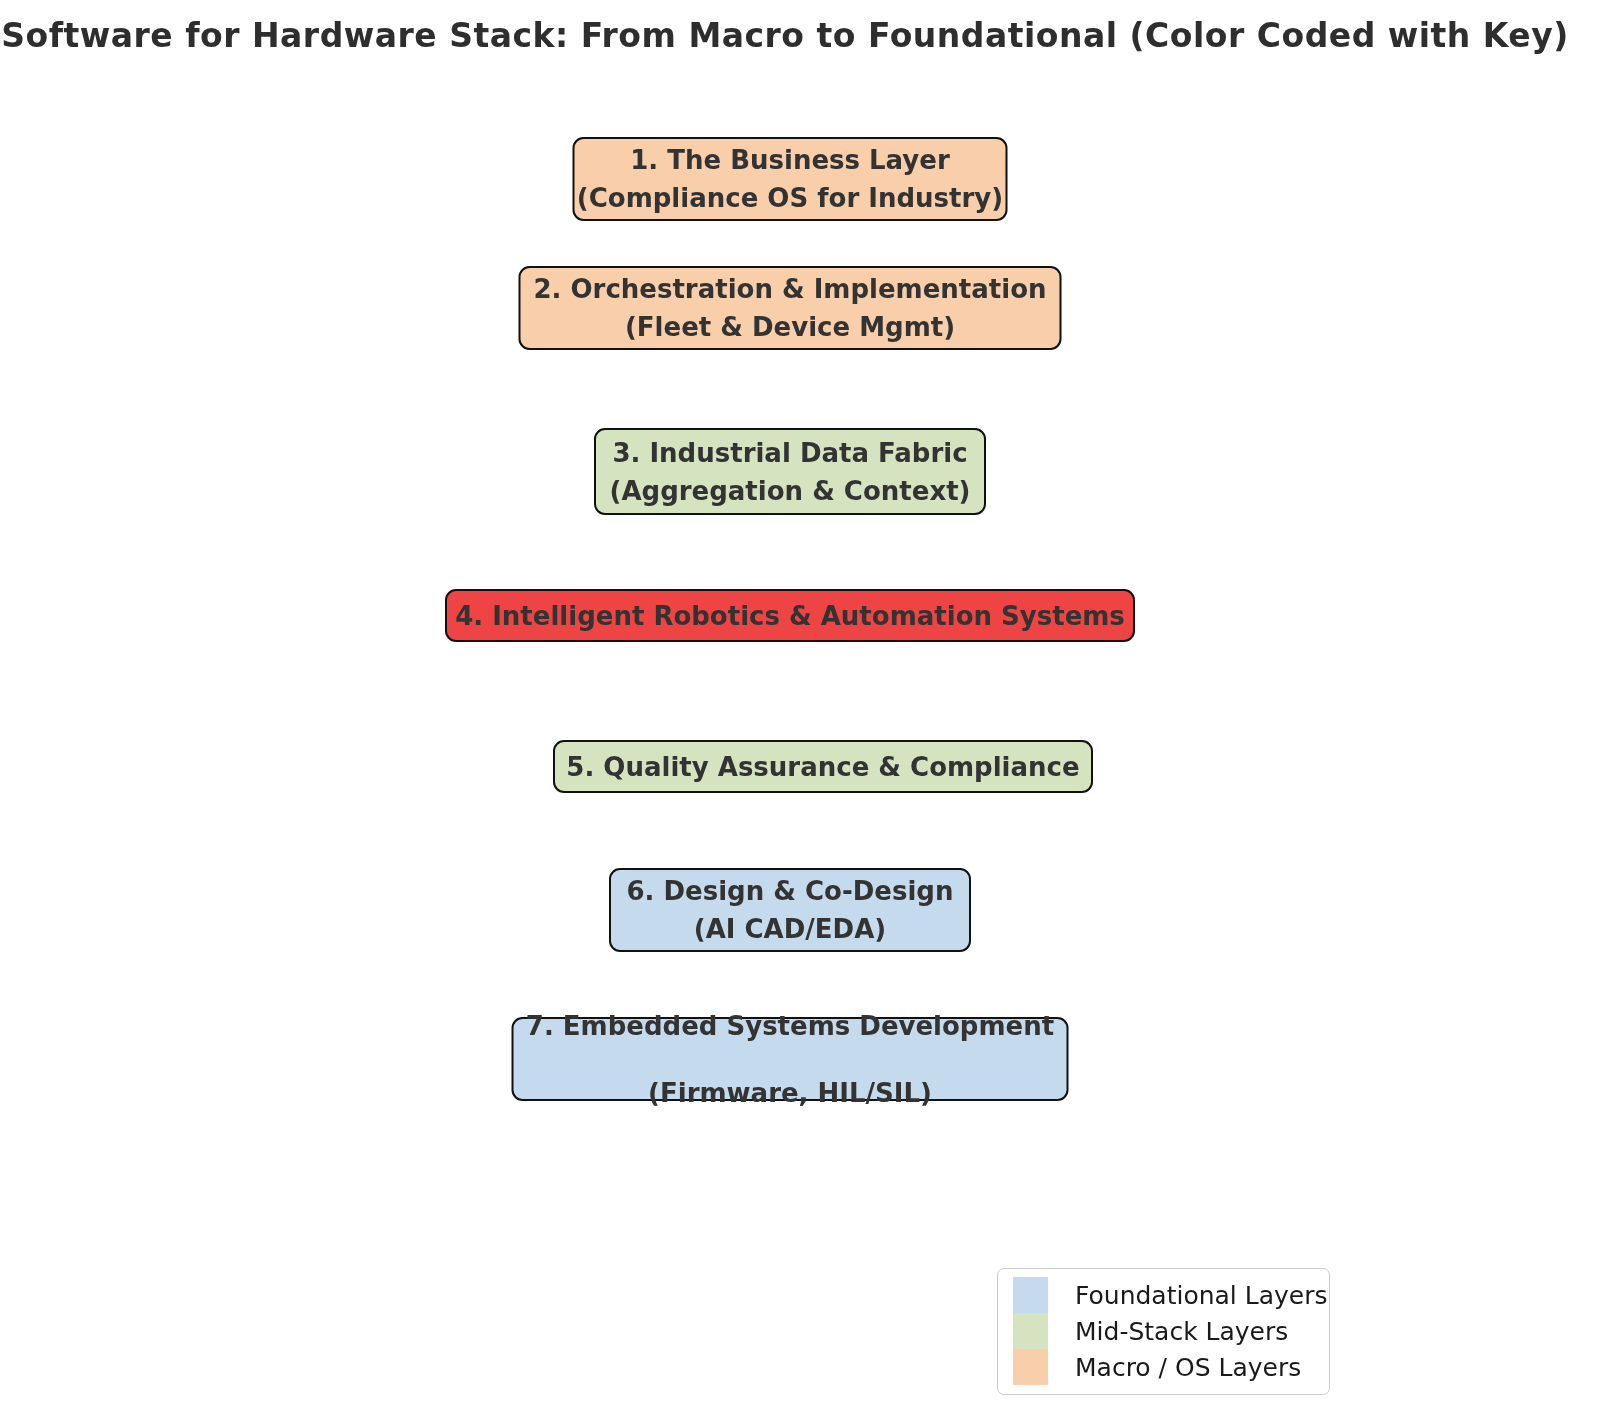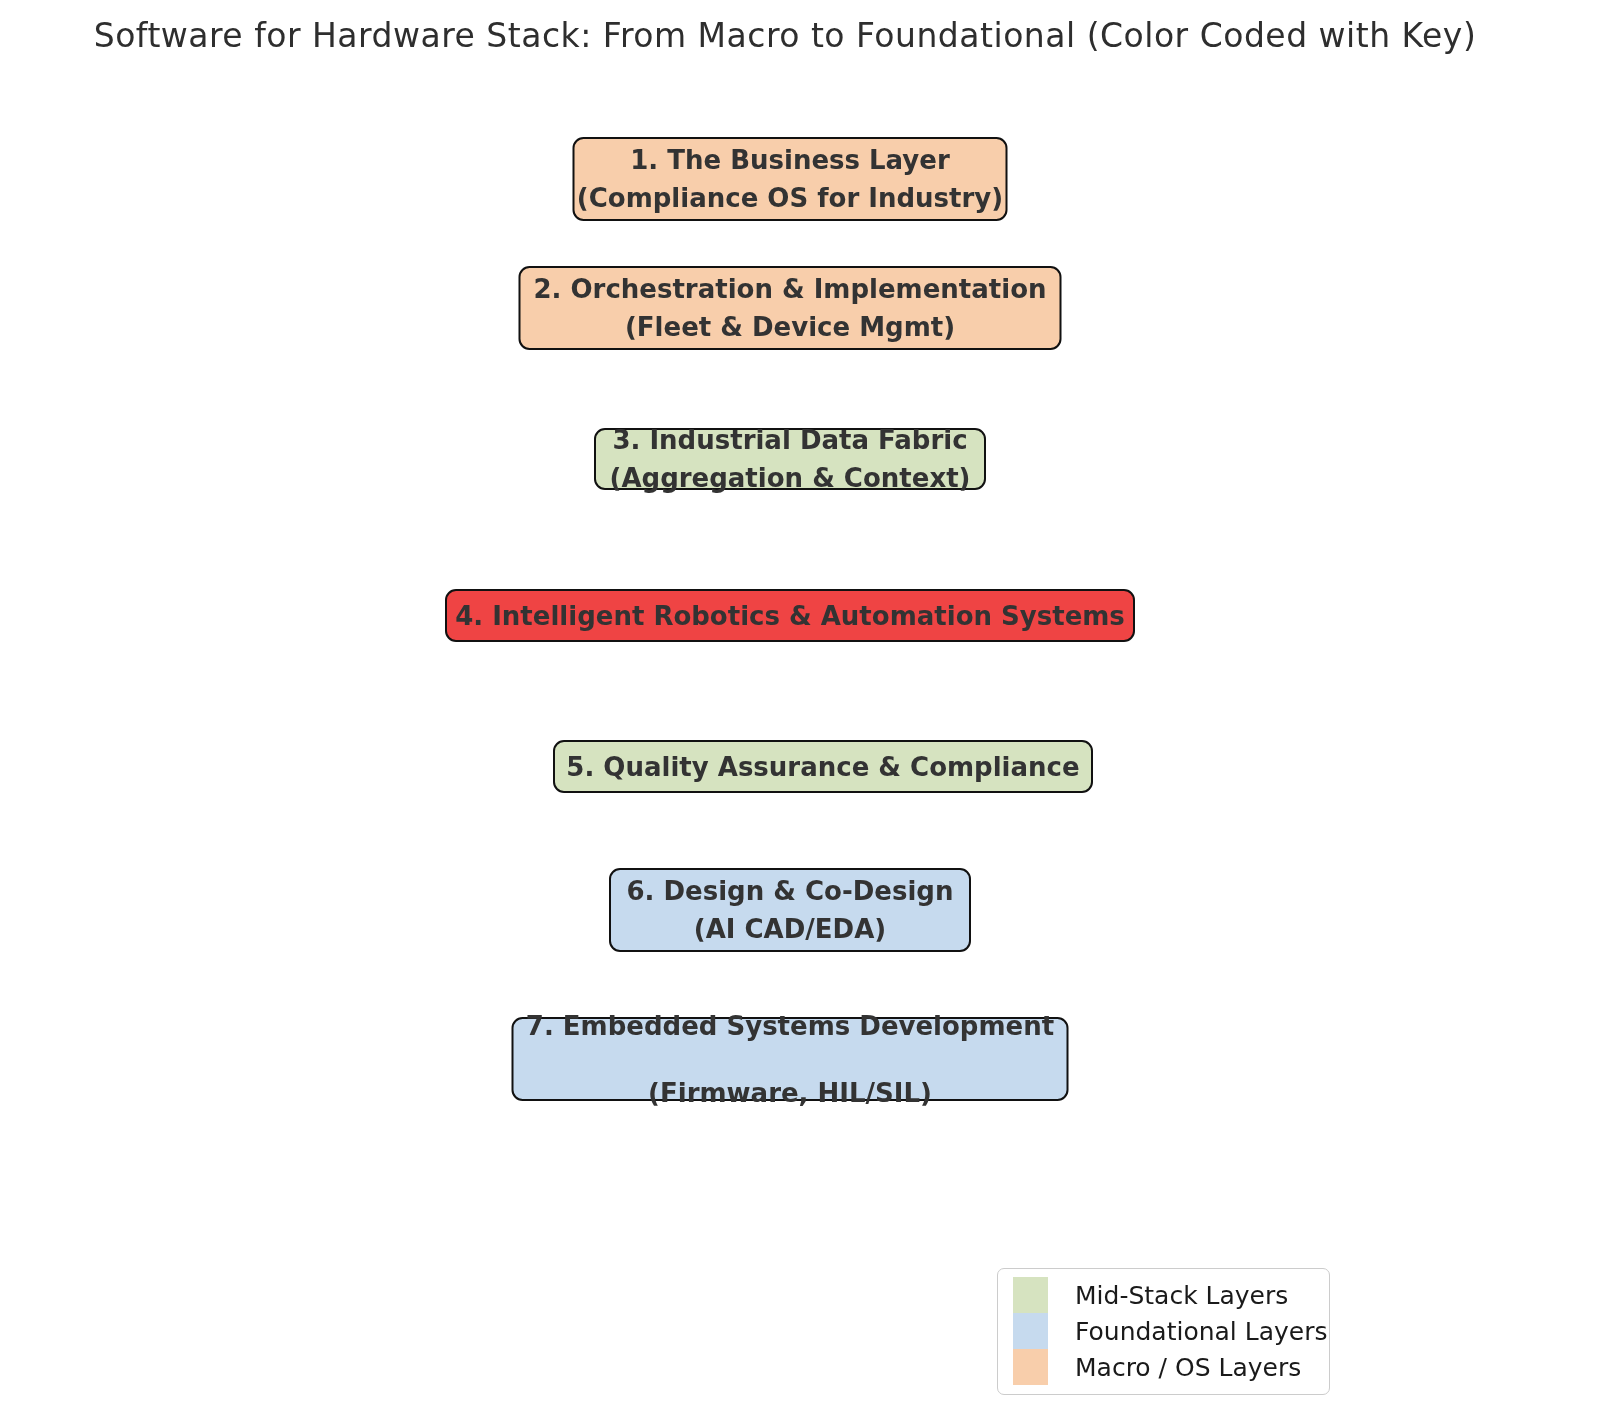--- a/index.html
+++ b/index.html
@@ -15,21 +15,21 @@
     background: #ffffff;
     overflow: hidden;
   }
   .diagram-title {
     position: absolute;
     top: 16px;
     left: 0;
     width: 1570px;
     text-align: center;
     font-size: 33px;
-    font-weight: normal;
+    font-weight: bold;
     color: #2e2e2e;
     letter-spacing: 0.5px;
   }
   .layer-box {
     position: absolute;
     left: 790px;
     transform: translateX(-50%);
     border: 2.5px solid #111111;
     border-radius: 11px;
     display: flex;
@@ -42,21 +42,21 @@
   .layer-line {
     font-size: 26px;
     font-weight: bold;
     color: #333333;
     line-height: 38px;
     white-space: nowrap;
   }
   
   .box-1 { top: 137px;  width: 435px; height: 84px; }
   .box-2 { top: 266px;  width: 543px; height: 84px; }
-  .box-3 { top: 428px;  width: 392px; height: 62px; }
+  .box-3 { top: 428px;  width: 392px; height: 87px; }
   .box-4 { top: 589px;  width: 690px; height: 53px; }
   .box-5 { top: 740px;  width: 540px; height: 53px; }
   .box-6 { top: 868px;  width: 362px; height: 84px; }
   .box-7 { top: 1017px; width: 557px; height: 84px; gap: 29px; }
 
   .legend {
     position: absolute;
     left: 997px;
     top: 1268px;
     width: 333px;
@@ -118,26 +118,26 @@
     <div class="layer-line">(AI CAD/EDA)</div>
   </div>
 
   <div class="layer-box box-7" style="background-color: rgb(198, 218, 238);">
     <div class="layer-line">7. Embedded Systems Development</div>
     <div class="layer-line">(Firmware, HIL/SIL)</div>
   </div>
 
   <div class="legend">
     <div class="legend-row">
+      <div class="legend-swatch" style="background-color: rgb(198, 218, 238);"></div>
+      <div class="legend-label">Foundational Layers</div>
+    </div>
+    <div class="legend-row">
       <div class="legend-swatch" style="background-color: rgb(214, 227, 192);"></div>
       <div class="legend-label">Mid-Stack Layers</div>
-    </div>
-    <div class="legend-row">
-      <div class="legend-swatch" style="background-color: rgb(198, 218, 238);"></div>
-      <div class="legend-label">Foundational Layers</div>
     </div>
     <div class="legend-row">
       <div class="legend-swatch" style="background-color: rgb(248, 206, 171);"></div>
       <div class="legend-label">Macro / OS Layers</div>
     </div>
   </div>
 
 </div>
 
 </body></html>

